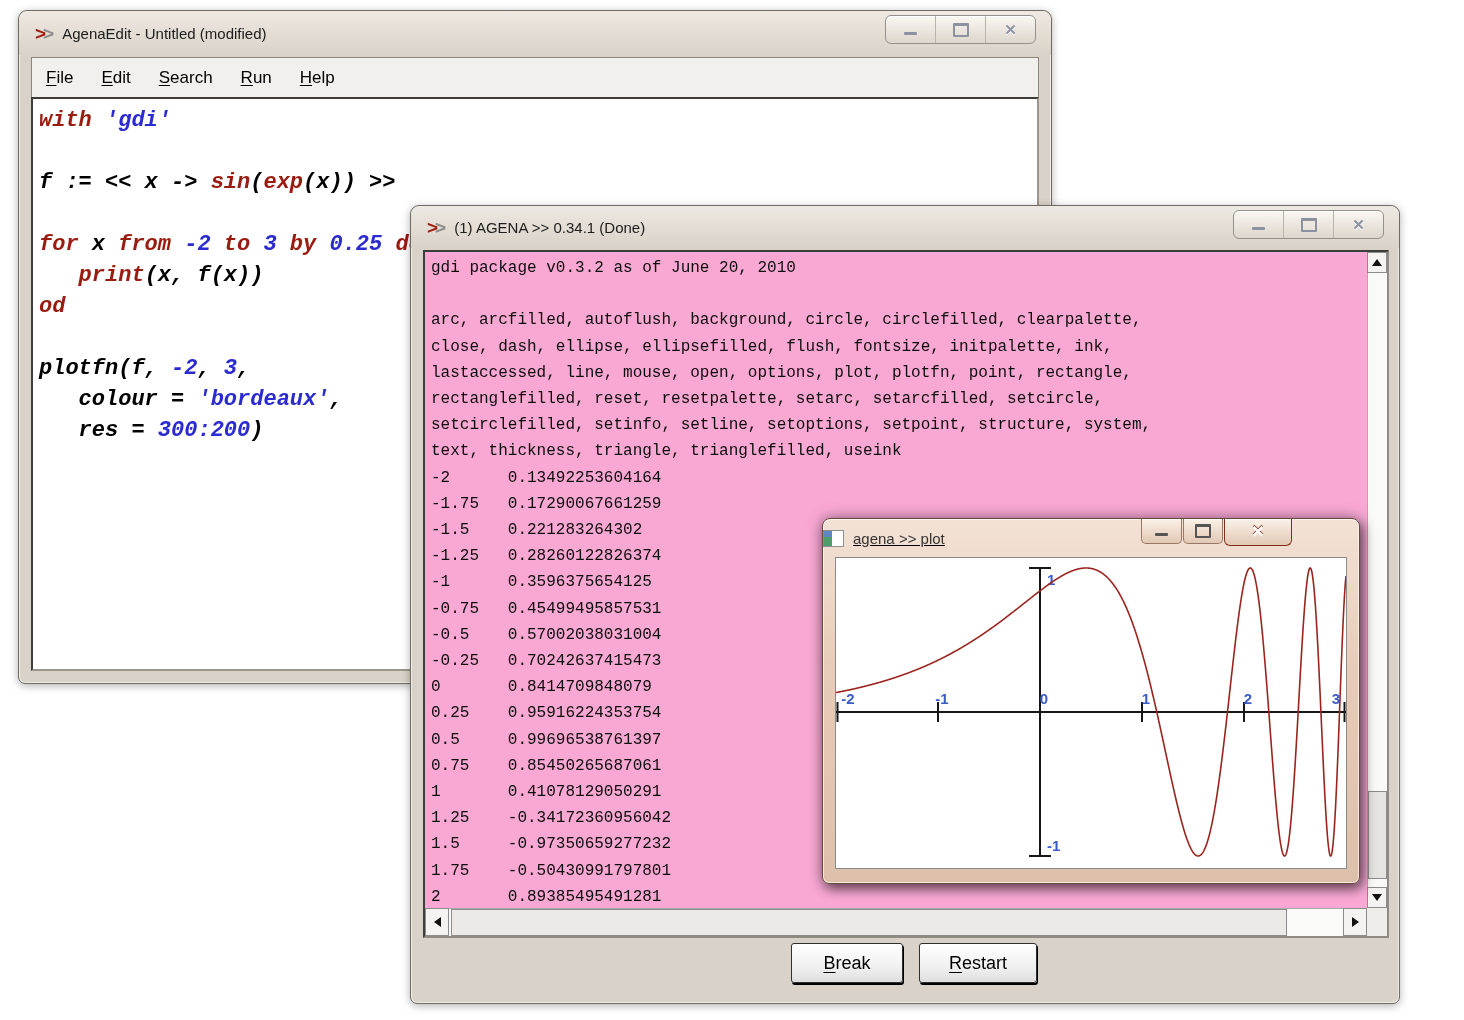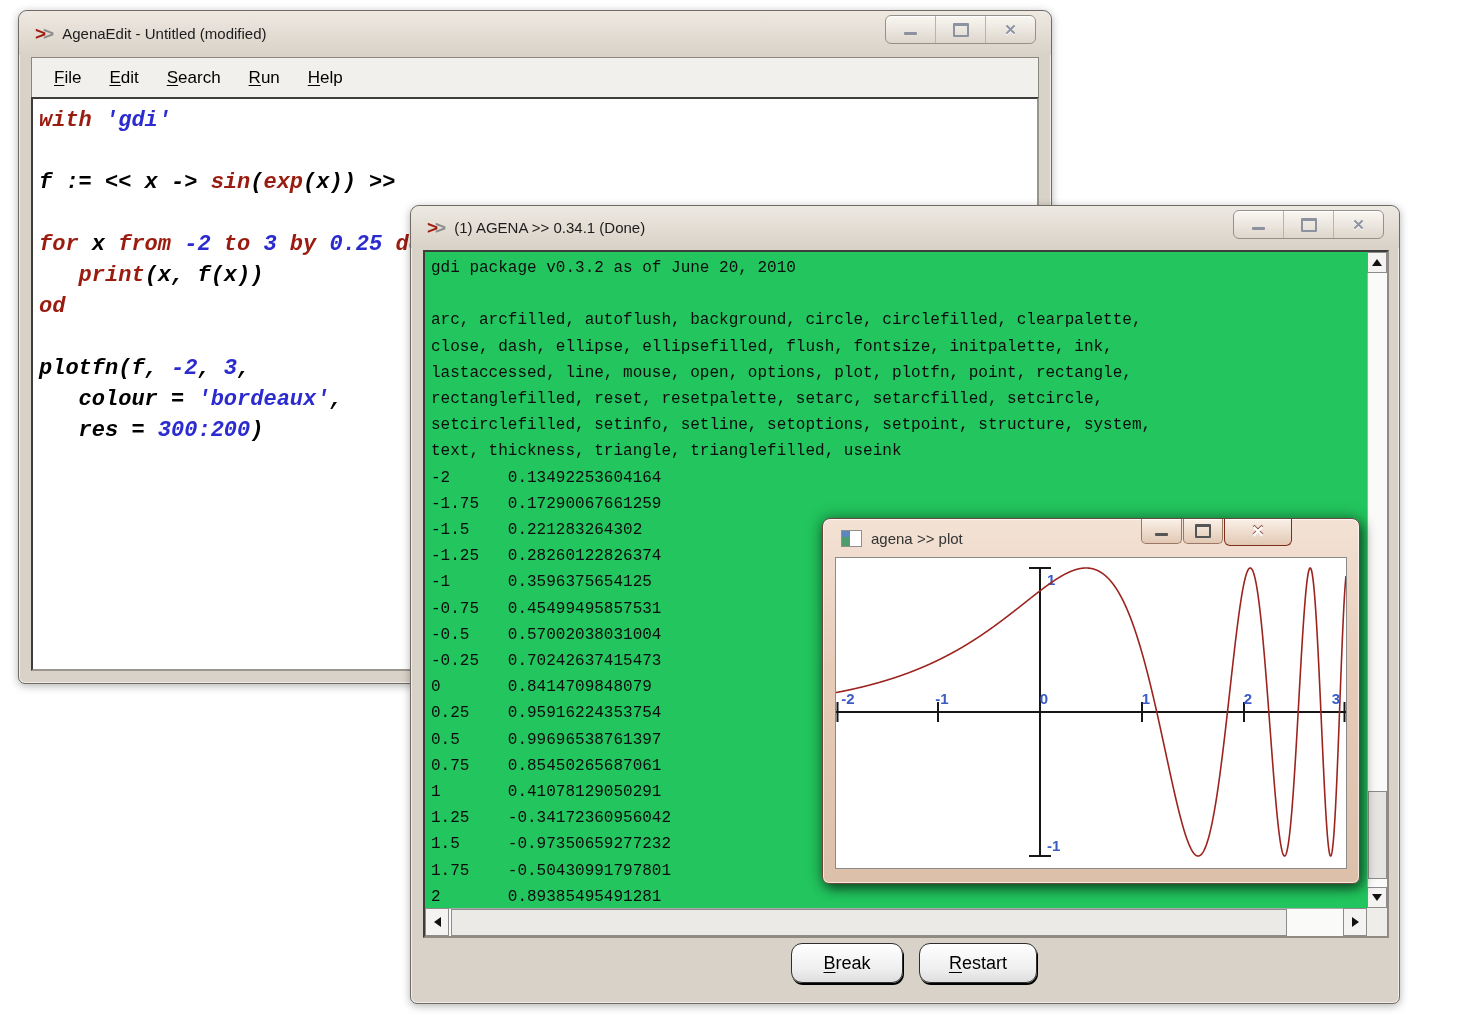--- a/index.html
+++ b/index.html
@@ -24,37 +24,37 @@
   .cap-btn{width:49px;display:flex;align-items:center;justify-content:center;cursor:default;}
   .cap-btn + .cap-btn{border-left:1px solid #b9b3aa;}
   .glyph-min{width:13px;height:3px;background:#8d92a0;border-radius:1px;margin-top:7px;}
   .glyph-max{width:12px;height:9px;border:2px solid #8d92a0;border-top-width:3px;border-radius:1px;}
   .glyph-x{font-size:15px;font-weight:bold;color:#8f94a2;text-shadow:0 1px 0 #fff;line-height:1;}
 
   
   #editor-win{left:18px;top:10px;width:1032px;height:672px;z-index:1;}
   .menubar{position:absolute;left:12px;right:12px;top:46px;height:40px;
            background:#f2f0ed;border:1px solid #8b867d;border-bottom:none;
-           display:flex;align-items:center;padding-left:8px;box-sizing:border-box;}
+           display:flex;align-items:center;box-sizing:border-box;}
   .menu-item{font-size:17px;color:#000;padding:0 14px;line-height:38px;}
   .menu-item u{text-underline-offset:2px;}
   .editor-area{position:absolute;left:12px;right:12px;top:86px;bottom:12px;background:#fff;
                border:2px solid;border-color:#3f3d39 #9b968d #9b968d #3f3d39;
                padding:6px 0 0 6px;overflow:hidden;
                font-family:"Liberation Mono",monospace;font-weight:bold;font-size:22px;line-height:31px;
                white-space:pre;}
   .code-line{height:31px;font-style:italic;}
   .tk-kw{color:#9a1c10;}
   .tk-num,.tk-str{color:#2b2bd0;}
   .tk-pl{color:#000000;margin-top:28px;}
 
   
   #console-win{left:410px;top:205px;width:988px;height:797px;z-index:2;}
   #console-win .titlebar{height:42px;}
-  .terminal{position:absolute;left:12px;right:10px;top:44px;bottom:65px;background:#22c55e;
+  .terminal{position:absolute;left:12px;right:10px;top:44px;bottom:65px;background:#f9a8d4;
             border:2px solid;border-color:#3f3d39 #8f8a82 #8f8a82 #3f3d39;}
   .term-text{position:absolute;left:0;top:0;right:20px;bottom:28px;margin:0;overflow:hidden;
              padding:3px 0 0 6px;font-family:"Liberation Mono",monospace;font-size:16px;
              line-height:26.2px;color:#0d0d0d;}
   .vscroll{position:absolute;right:0;top:0;width:20px;bottom:28px;display:flex;flex-direction:column;}
   .hscroll{position:absolute;left:0;right:20px;bottom:0;height:28px;display:flex;}
   .corner{position:absolute;right:0;bottom:0;width:20px;height:28px;background:#efedea;}
   .sbtn{background:#f4f3f1;border:1px solid #8c8c8c;display:flex;align-items:center;justify-content:center;}
   .vscroll .sbtn{height:21px;width:20px;box-sizing:border-box;}
   .hscroll .sbtn{width:24px;height:28px;box-sizing:border-box;}
@@ -64,32 +64,32 @@
           border:1px solid #8c8c8c;box-sizing:border-box;}
   .hthumb{position:absolute;top:0;bottom:0;left:2px;right:56px;background:#eceae7;
           border:1px solid #8c8c8c;box-sizing:border-box;}
   .tri-up{width:0;height:0;border-left:5px solid transparent;border-right:5px solid transparent;border-bottom:7px solid #111;}
   .tri-down{width:0;height:0;border-left:5px solid transparent;border-right:5px solid transparent;border-top:7px solid #111;}
   .tri-left{width:0;height:0;border-top:5px solid transparent;border-bottom:5px solid transparent;border-right:7px solid #111;}
   .tri-right{width:0;height:0;border-top:5px solid transparent;border-bottom:5px solid transparent;border-left:7px solid #111;}
 
   .btn-row{position:absolute;left:0;right:0;top:737px;height:42px;}
   .win-btn{position:absolute;height:40px;font-family:"Liberation Sans",sans-serif;font-size:18px;color:#000;
-           background:linear-gradient(#ffffff,#efefef 65%,#dedede);border:1px solid #2f2f2f;border-radius:11px;
+           background:linear-gradient(#ffffff,#efefef 65%,#dedede);border:1px solid #2f2f2f;border-radius:3px;
            box-shadow:1px 2px 0 0 #000,inset 0 1px 0 #fff;}
   #break-btn{left:380px;width:112px;}
   #restart-btn{left:508px;width:118px;}
   .win-btn u{text-underline-offset:3px;}
 
   
   #plot-win{position:absolute;left:822px;top:518px;width:536px;height:364px;z-index:3;
             background:linear-gradient(180deg,#f3e2d5 0%,#e7ccb9 40%,#ddc0aa 100%);
             border:1px solid #66493a;border-radius:8px 8px 7px 7px;
             box-shadow:inset 0 0 0 1px rgba(255,255,255,.65),3px 5px 12px rgba(0,0,0,.5),0 0 16px rgba(0,0,0,.35);}
-  .pw-titlebar{position:relative;height:38px;display:flex;align-items:center;padding-left:18px;}
+  .pw-titlebar{position:relative;height:38px;display:flex;align-items:center;padding-left:0;text-decoration:underline;}
   .pw-title{font-size:15px;color:#333;margin-left:9px;}
   .pw-icon{position:relative;width:19px;height:15px;background:#fff;border:1px solid #8f8f8f;display:inline-block;}
   .pi-a{position:absolute;left:0;top:0;width:8px;height:6px;background:#5b86c0;}
   .pi-b{position:absolute;left:0;bottom:0;width:8px;height:9px;background:#4f9d6c;}
   .pw-btn{position:absolute;top:0;box-sizing:border-box;display:flex;align-items:center;justify-content:center;
           border:1px solid #9b7866;border-top:none;border-radius:0 0 5px 5px;
           background:linear-gradient(#faf1e8,#e2c8b4);box-shadow:inset 0 1px 0 rgba(255,255,255,.8);}
   .pw-min{left:318px;width:41px;height:25px;}
   .pw-max{left:360px;width:40px;height:25px;}
   .pw-close{left:401px;width:68px;height:27px;border-color:#7e2f17;border-radius:0 0 6px 6px;

